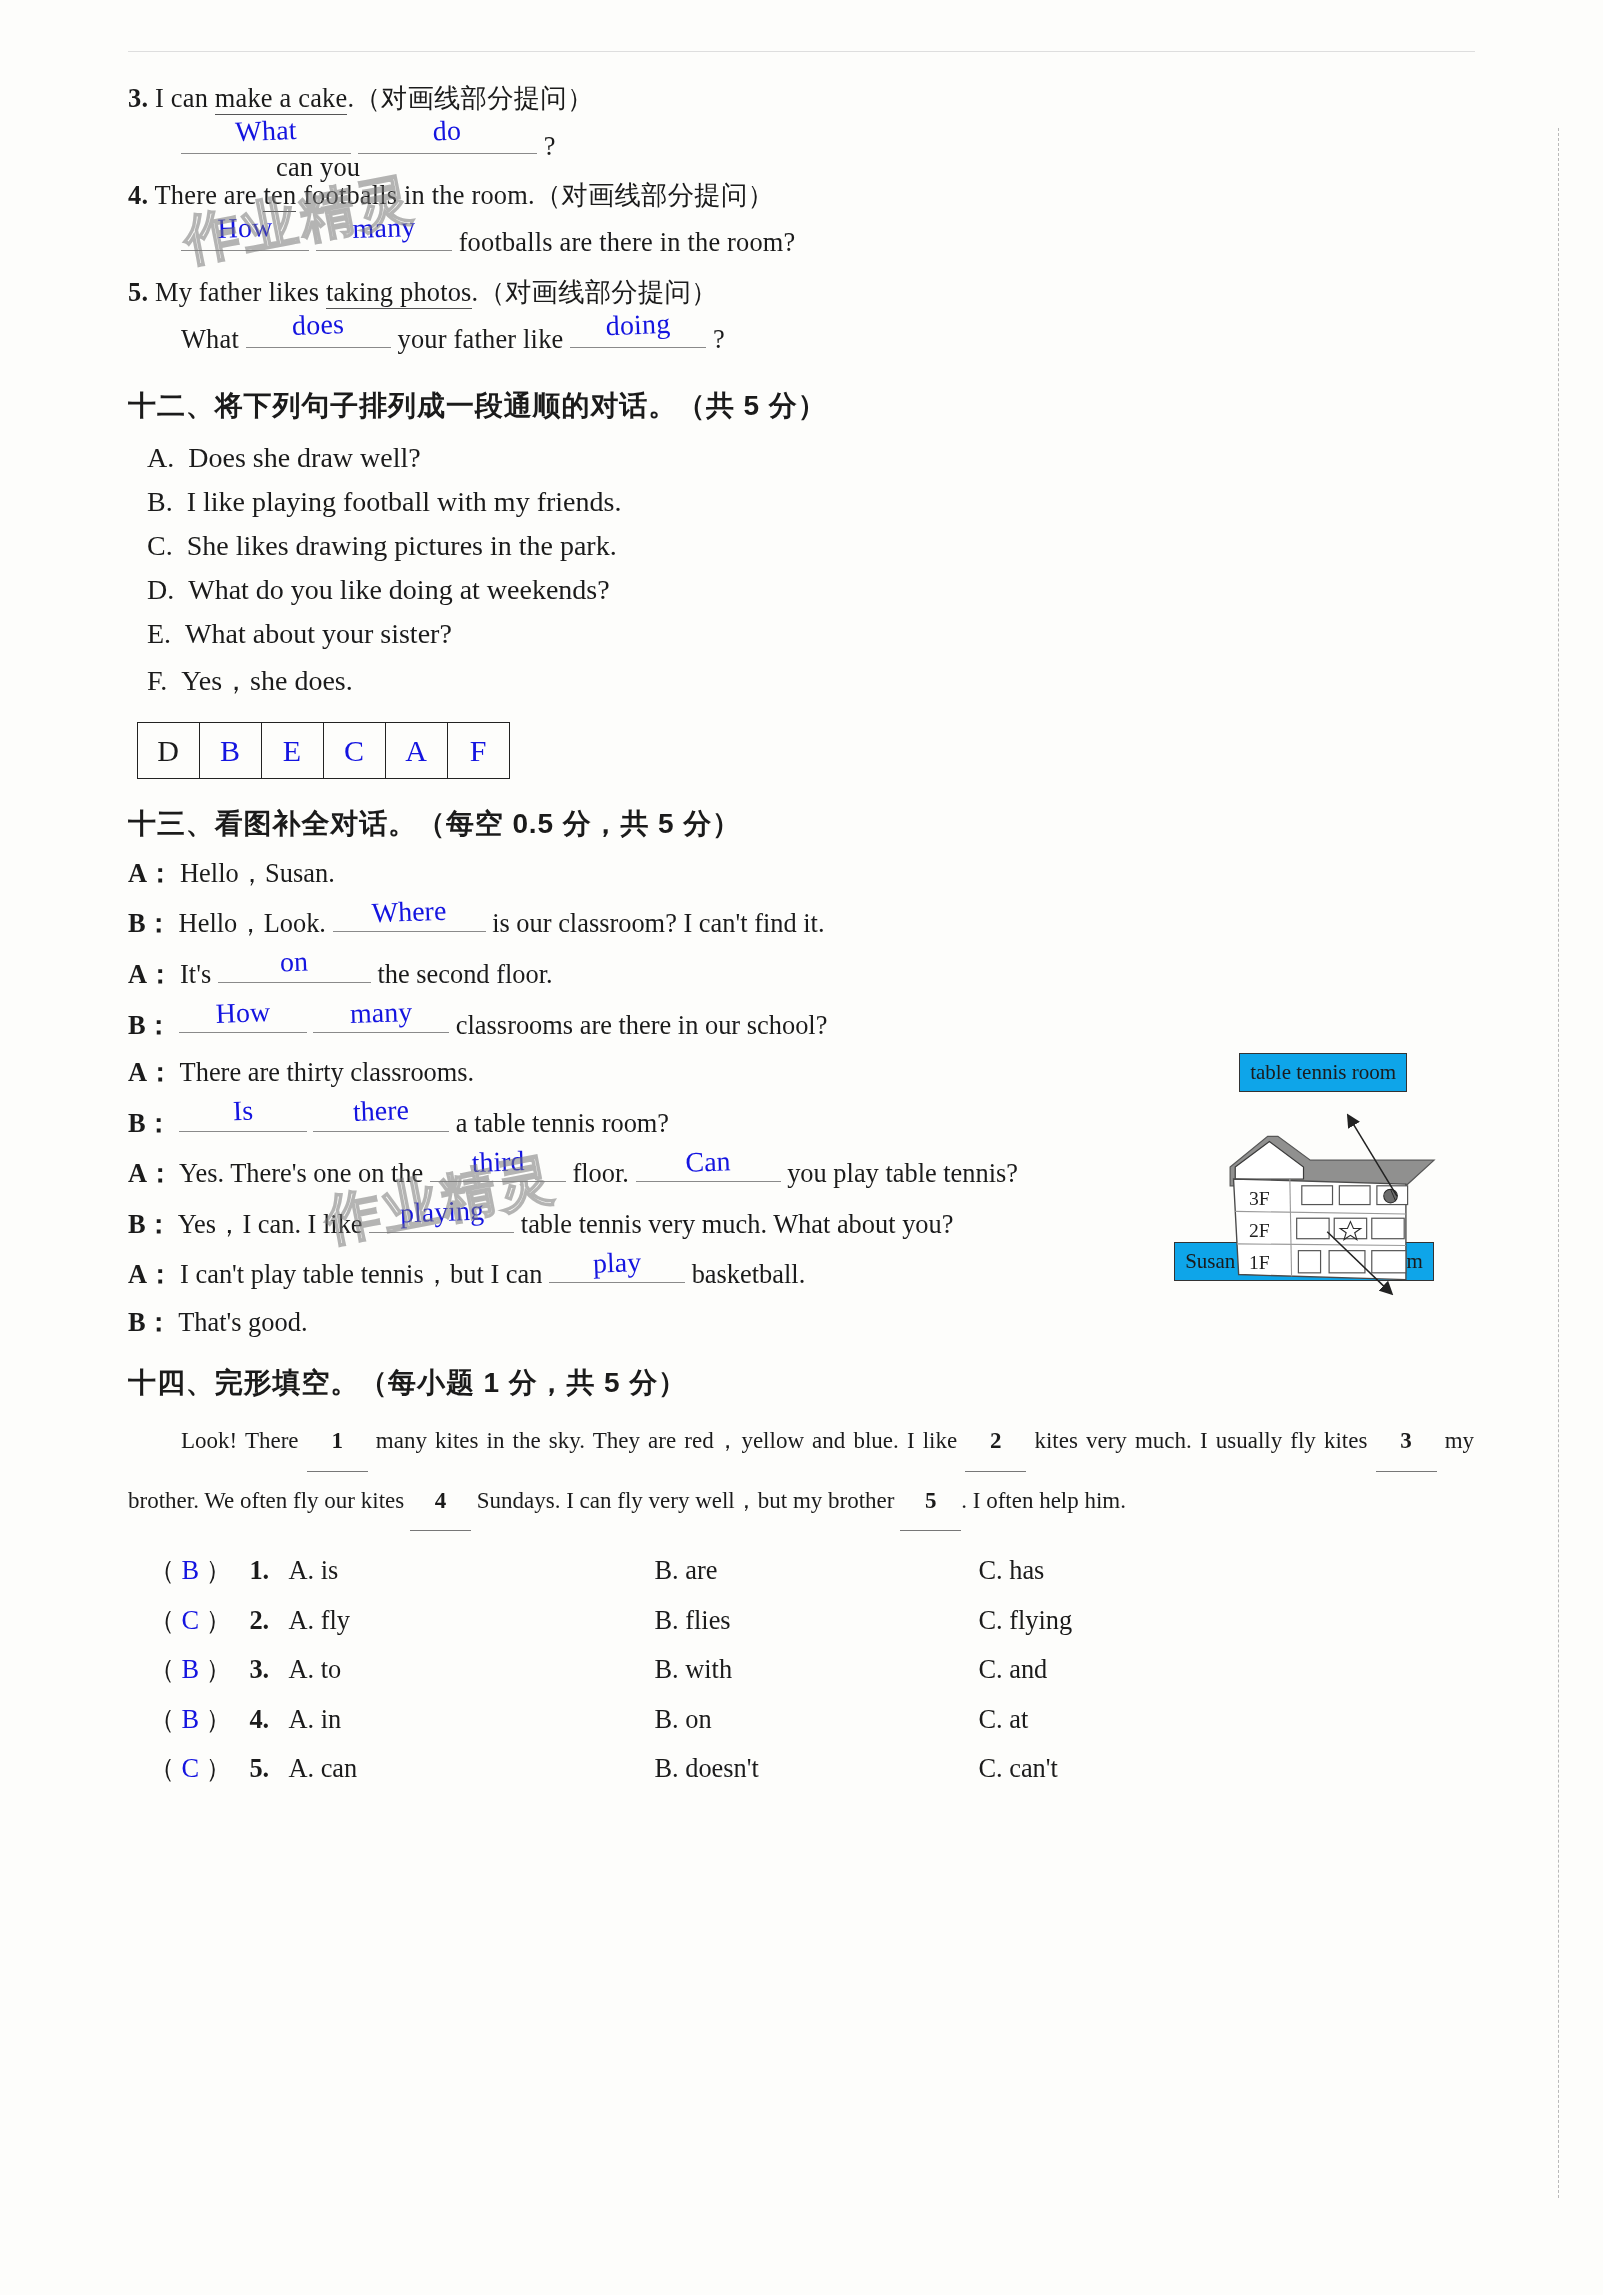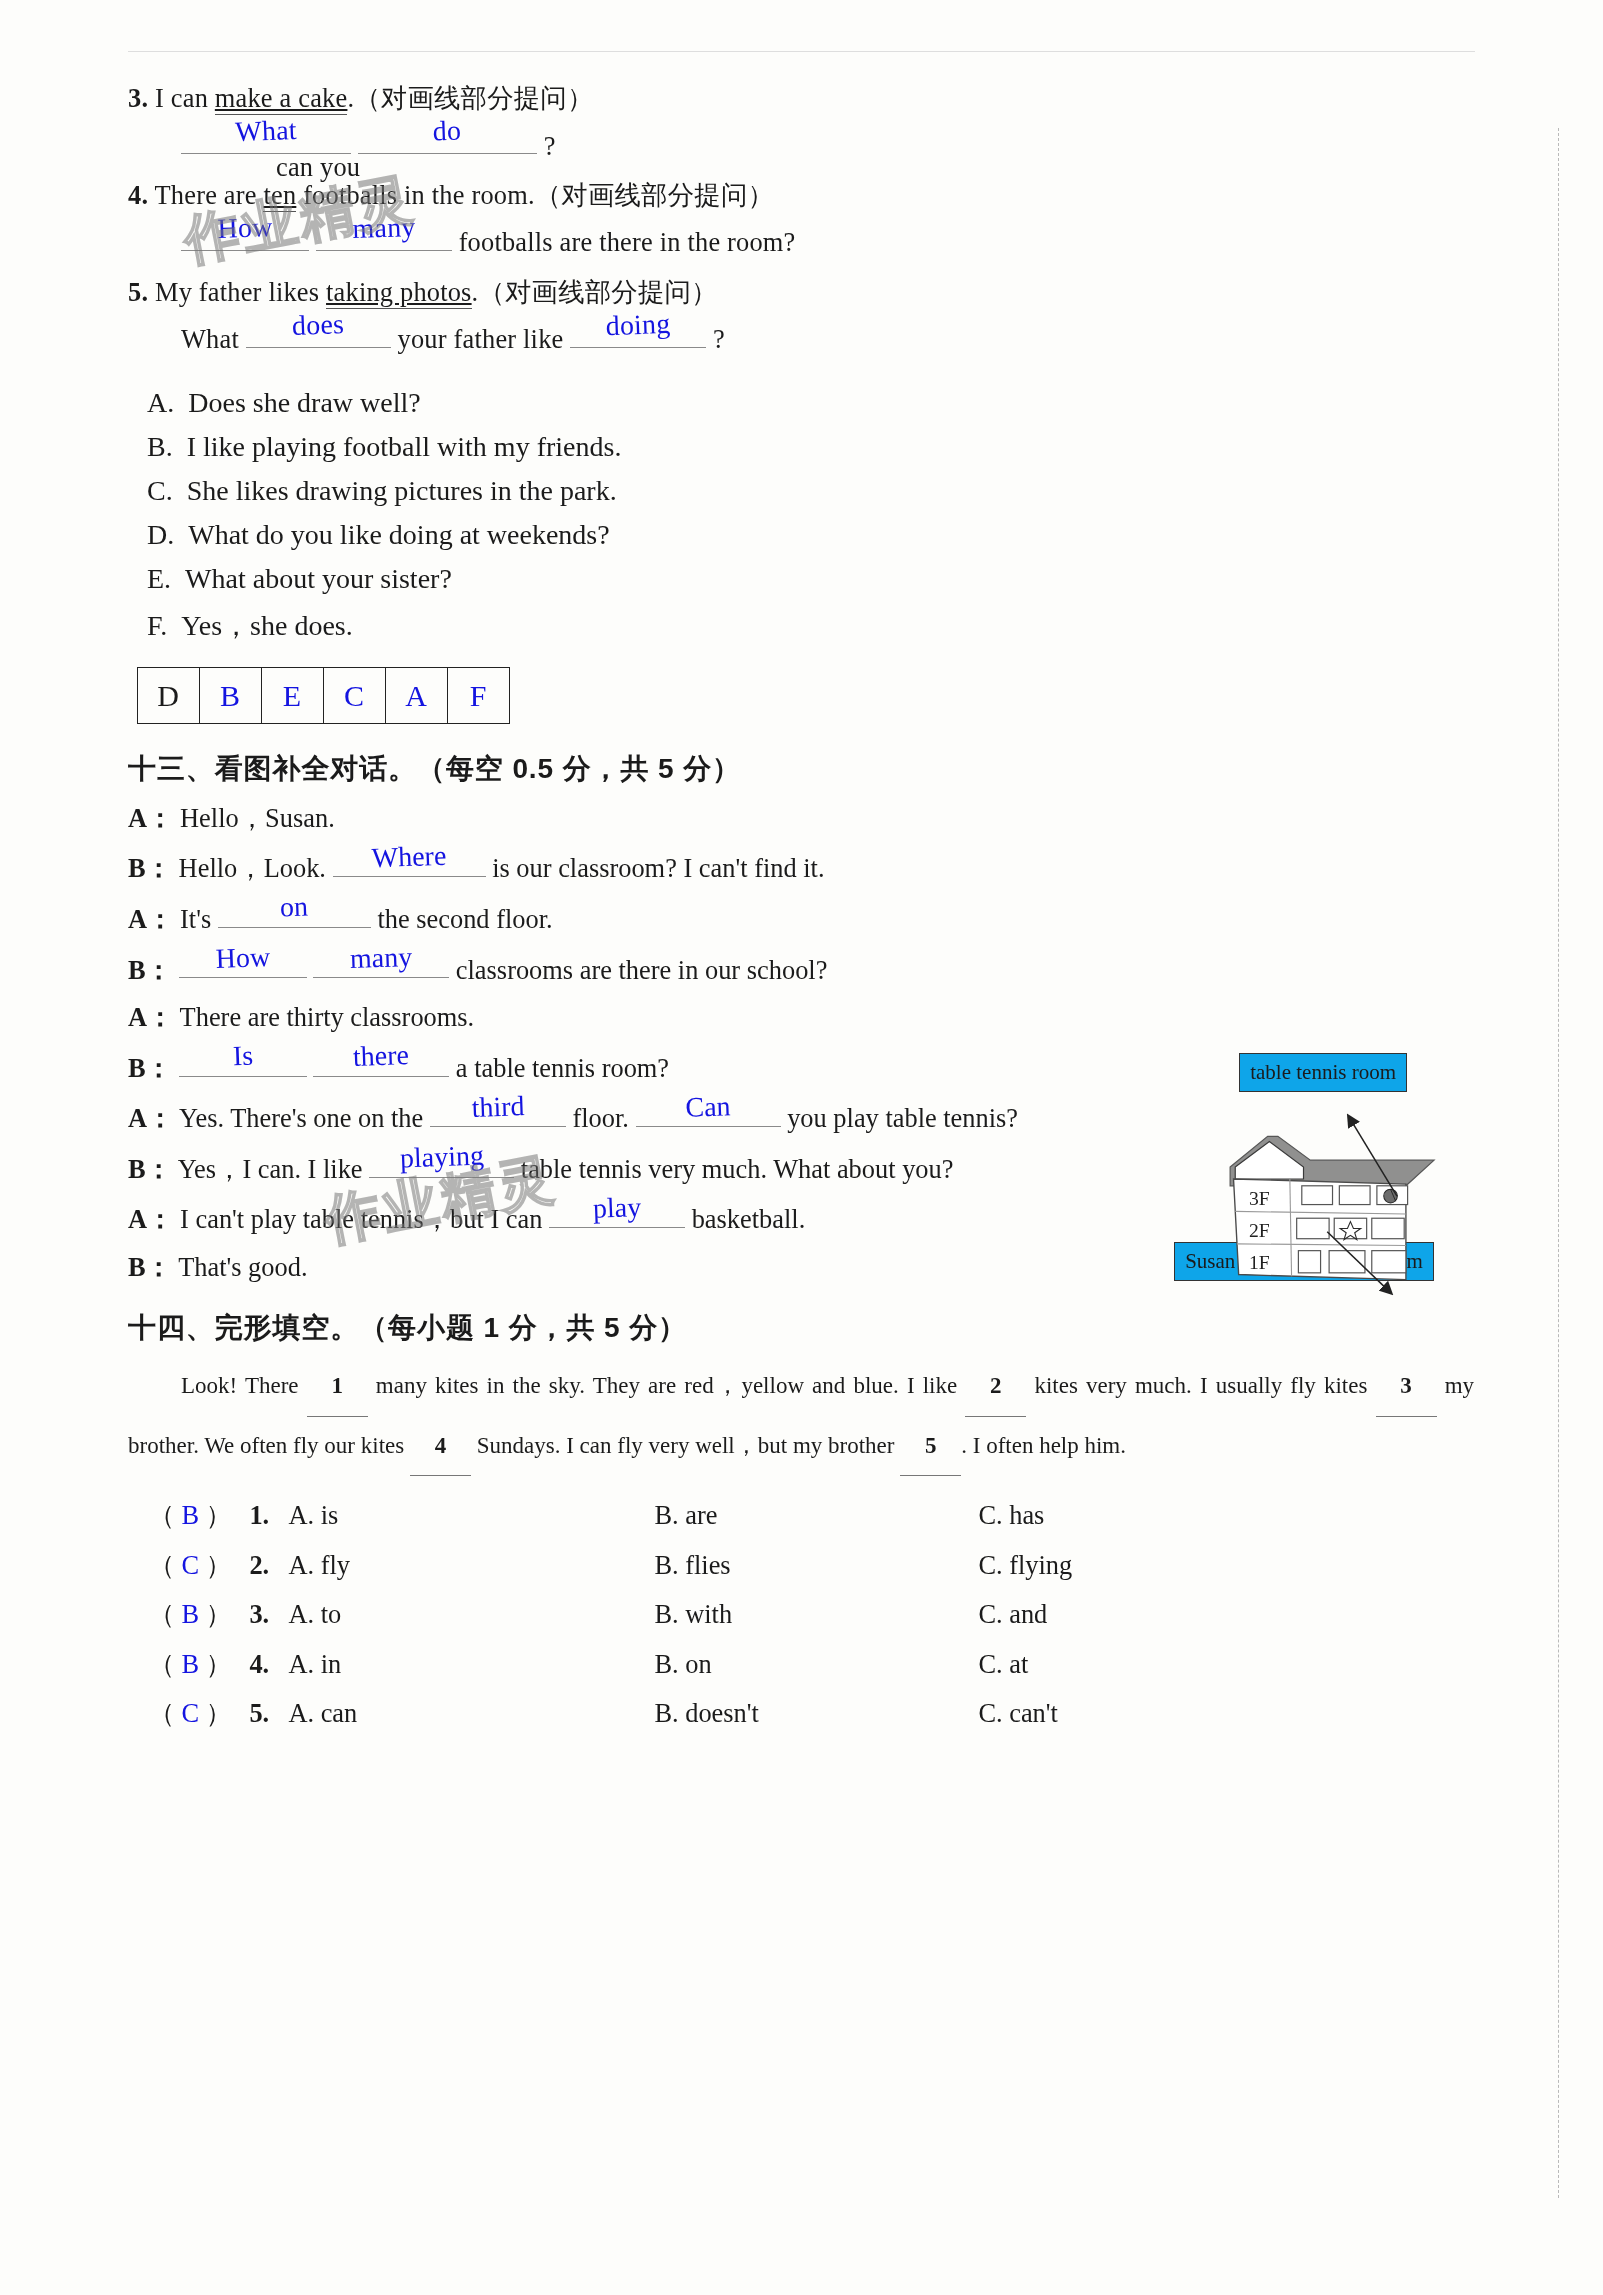--- a/index.html
+++ b/index.html
@@ -29,21 +29,21 @@
 
   
   .ln { font-size:26.4px; line-height:1.30; letter-spacing:0.2px; }
   .qnum { font-weight:bold; font-size:26.4px; }
   .serif-cn {
     font-family:"Liberation Sans", sans-serif;
     font-weight:bold; font-size:28px; letter-spacing:0.9px;
   }
 
   
-  .uline { border-bottom:1.7px solid #555; padding-bottom:0.9px;text-decoration:underline; }
+  .uline { border-bottom:1.7px solid #555; padding-bottom:0.9px; }
 
   
   .blank {
     display:inline-block;
     position:relative;
     border-bottom:1.7px solid #8a8a8a;
     vertical-align:baseline;
     height:1.05em;
   }
   .blank .ans {
@@ -180,20 +180,21 @@
         <span>What</span>
         <span class="blank w170"><span class="ans">does</span></span>
         <span>your father like</span>
         <span class="blank w160"><span class="ans">doing</span></span>
         <span>?</span>
       </div>
     </div>
   </div>
 
   <div style="margin-top:31px;">
+    <div class="serif-cn">十二、将下列句子排列成一段通顺的对话。（共 5 分）</div>
 
     <div style="margin-top:17px;">
       <div class="opt"><span>A.</span>&nbsp;&nbsp;<span>Does she draw well?</span></div>
       <div class="opt"><span>B.</span>&nbsp;&nbsp;<span>I like playing football with my friends.</span></div>
       <div class="opt"><span>C.</span>&nbsp;&nbsp;<span>She likes drawing pictures in the park.</span></div>
       <div class="opt"><span>D.</span>&nbsp;&nbsp;<span>What do you like doing at weekends?</span></div>
       <div class="opt"><span>E.</span>&nbsp;&nbsp;<span>What about your sister?</span></div>
       <div class="opt"><span>F.</span>&nbsp;&nbsp;<span>Yes，she does.</span></div>
     </div>
 

